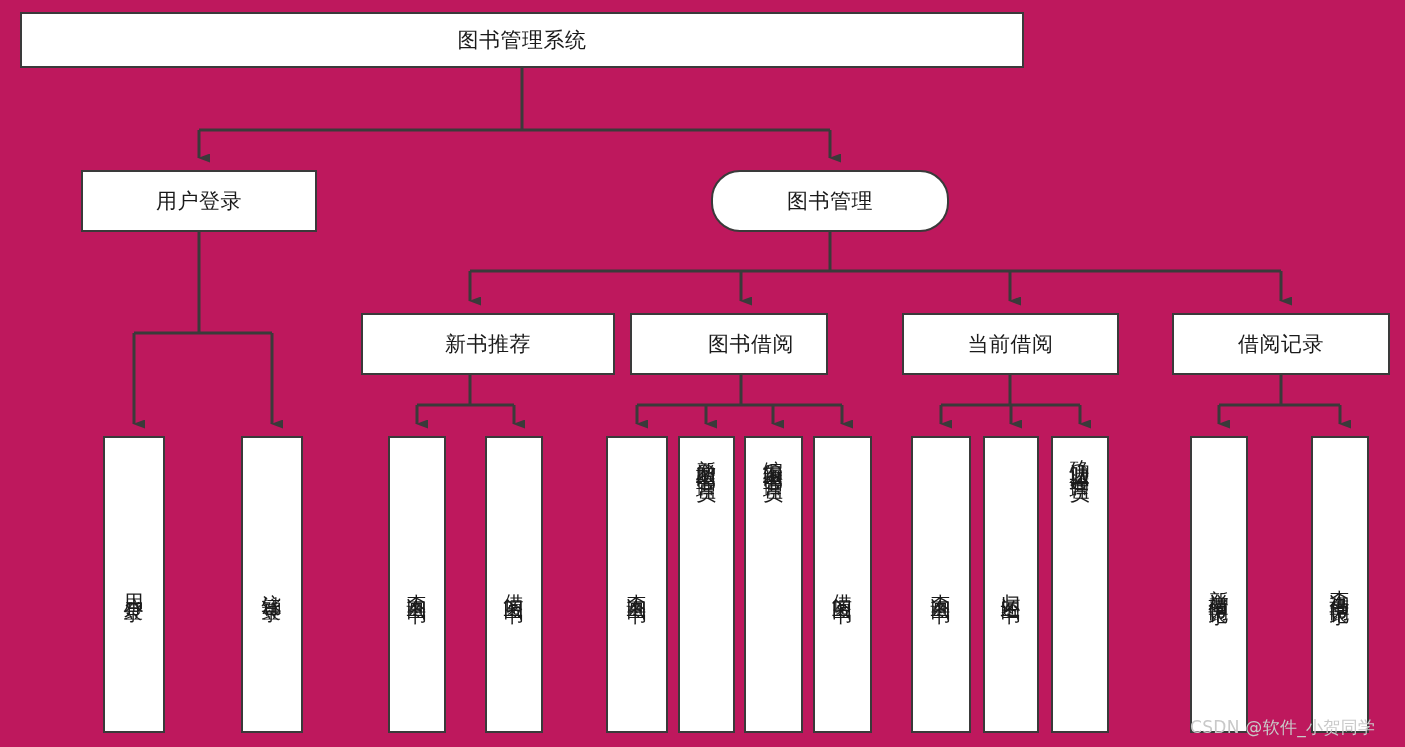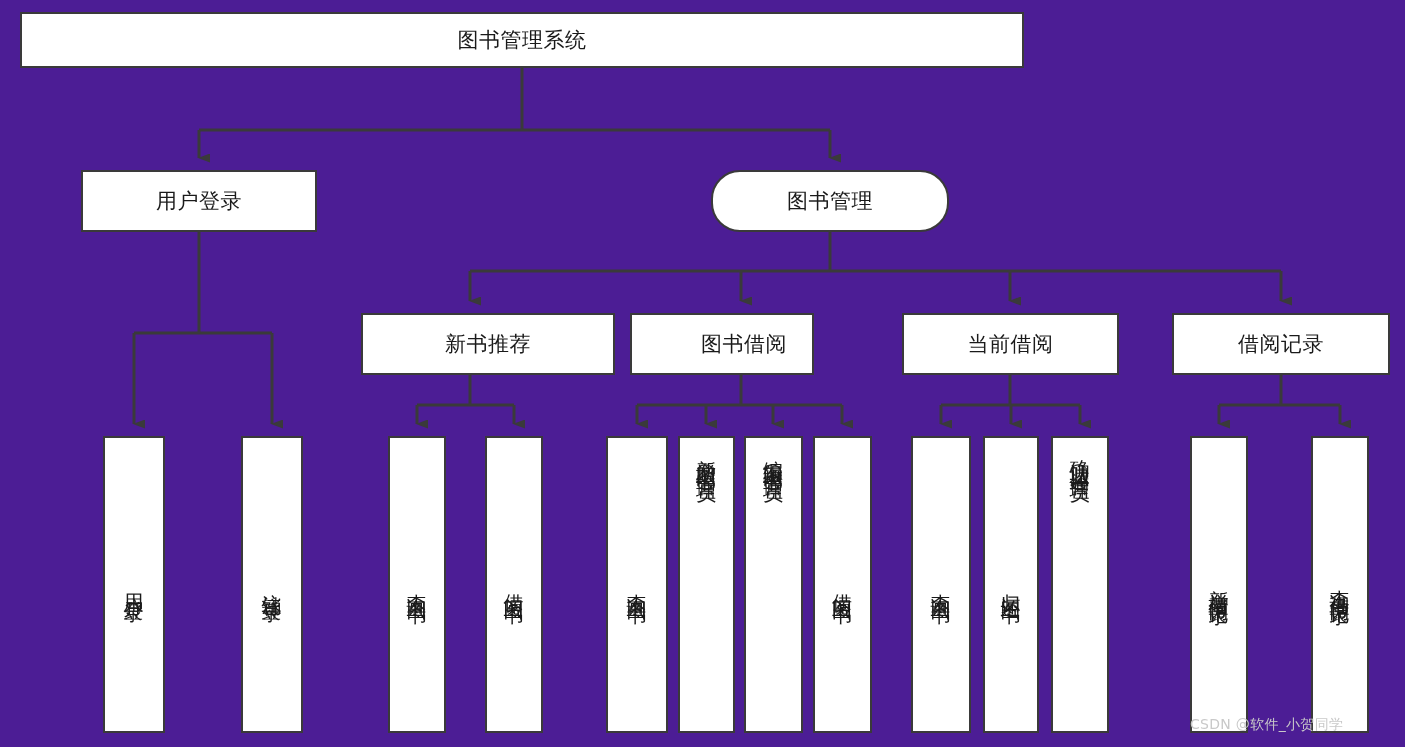--- a/index.html
+++ b/index.html
@@ -10,21 +10,21 @@
   body {
     width: 1405px;
     height: 747px;
     font-family: "DejaVu Sans", "Liberation Sans", sans-serif;
     overflow: hidden;
   }
   #diagram-root {
     position: relative;
     width: 1405px;
     height: 747px;
-    background: #4c1d95;
+    background: #be185d;
   }
   #diagram-svg {
     position: absolute;
     left: 0;
     top: 0;
     width: 1405px;
     height: 747px;
   }
   .node-box {
     position: absolute;
@@ -56,21 +56,21 @@
     align-items: center;
   }
   .leaf-box.align-top {
     align-items: flex-start;
     padding-top: 6px;
   }
   #watermark {
     position: absolute;
     left: 1190px;
     top: 716px;
-    font-size: 14px;
+    font-size: 17px;
     color: #c9c9c9;
     white-space: nowrap;
     letter-spacing: 0.3px;
   }
 </style>
 </head>
 <body>
 
 <div id="diagram-root">
 
@@ -132,21 +132,21 @@
   <div class="node-box" id="node-l2-0" style="left: 81px; top: 170px; width: 236px; height: 62px;">
     <span class="node-label-h">用户登录</span>
   </div>
   <div class="node-box" id="node-l2-1" style="left: 711px; top: 170px; width: 238px; height: 62px; border-radius: 29px;">
     <span class="node-label-h">图书管理</span>
   </div>
 
   <div class="node-box" id="node-l3-0" style="left: 361px; top: 313px; width: 254px; height: 62px;">
     <span class="node-label-h">新书推荐</span>
   </div>
-  <div class="node-box" id="node-l3-1" style="left: 630px; top: 313px; width: 184px; height: 62px; padding-left: 44px;">
+  <div class="node-box" id="node-l3-1" style="left: 630px; top: 313px; width: 198px; height: 62px; padding-left: 44px;">
     <span class="node-label-h">图书借阅</span>
   </div>
   <div class="node-box" id="node-l3-2" style="left: 902px; top: 313px; width: 217px; height: 62px;">
     <span class="node-label-h">当前借阅</span>
   </div>
   <div class="node-box" id="node-l3-3" style="left: 1172px; top: 313px; width: 218px; height: 62px;">
     <span class="node-label-h">借阅记录</span>
   </div>
 
   <div class="node-box leaf-box" id="node-leaf-0" style="left: 103px; top: 436px; width: 62px; height: 297px;">

